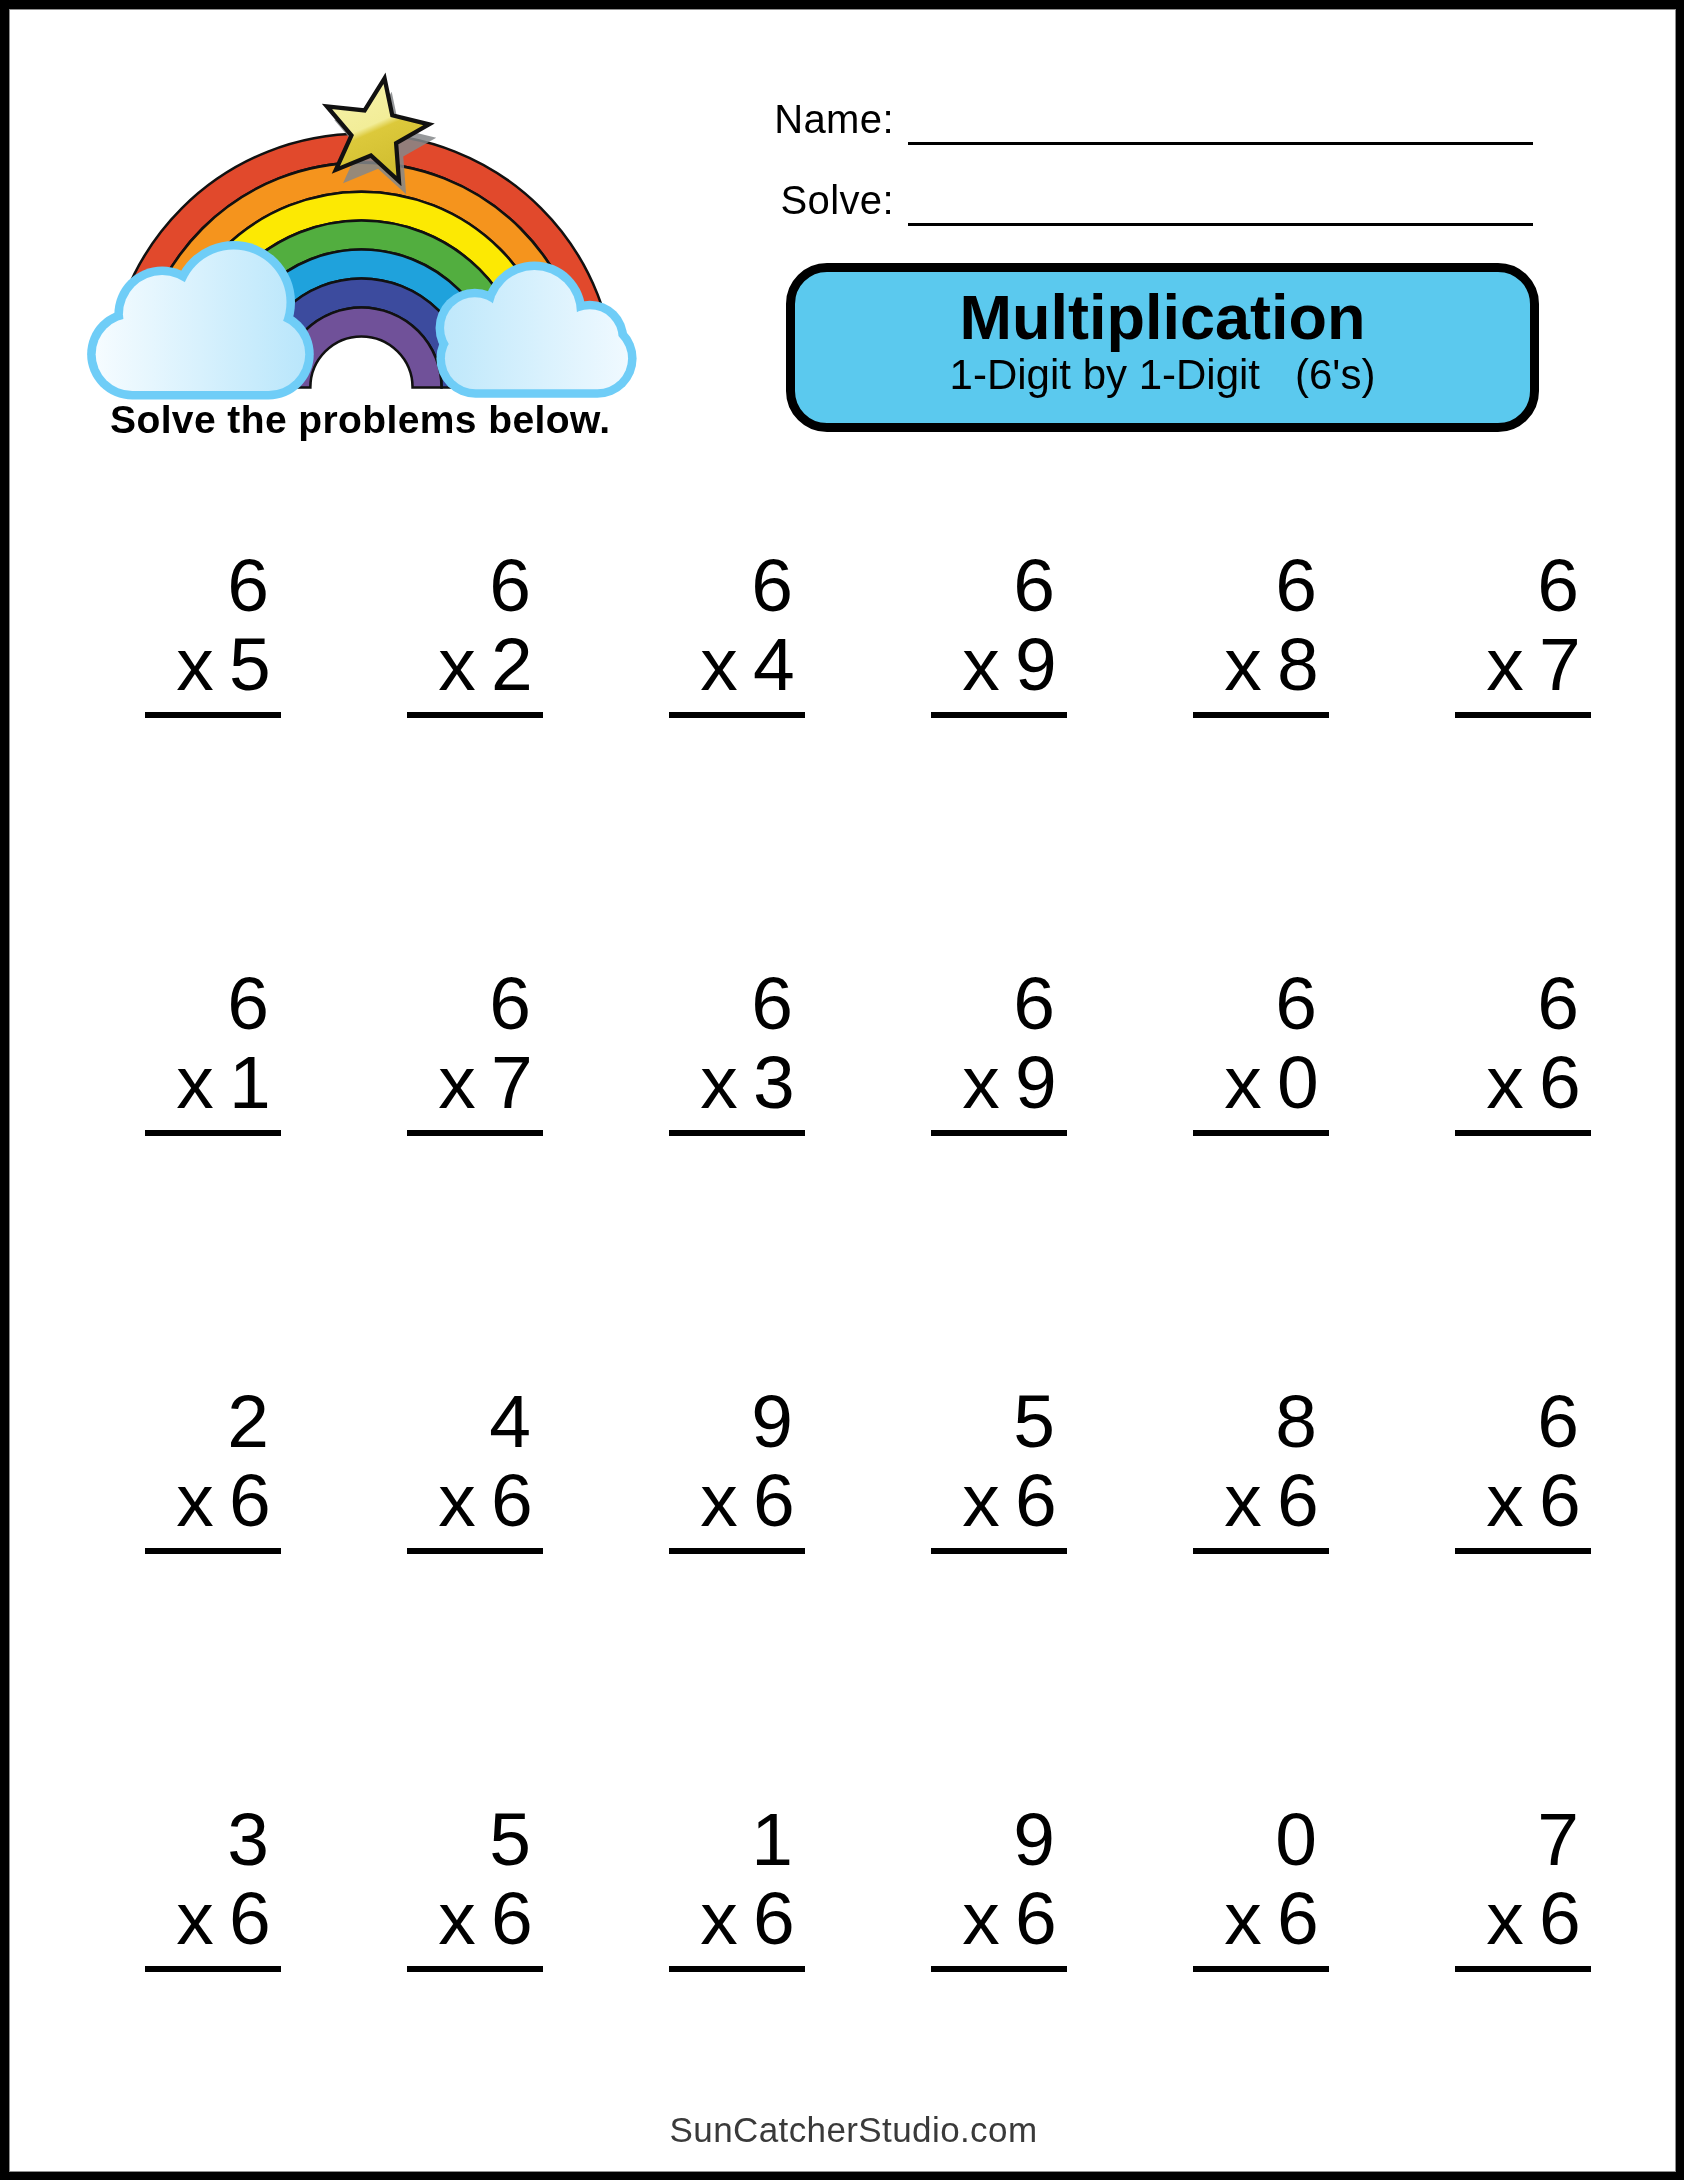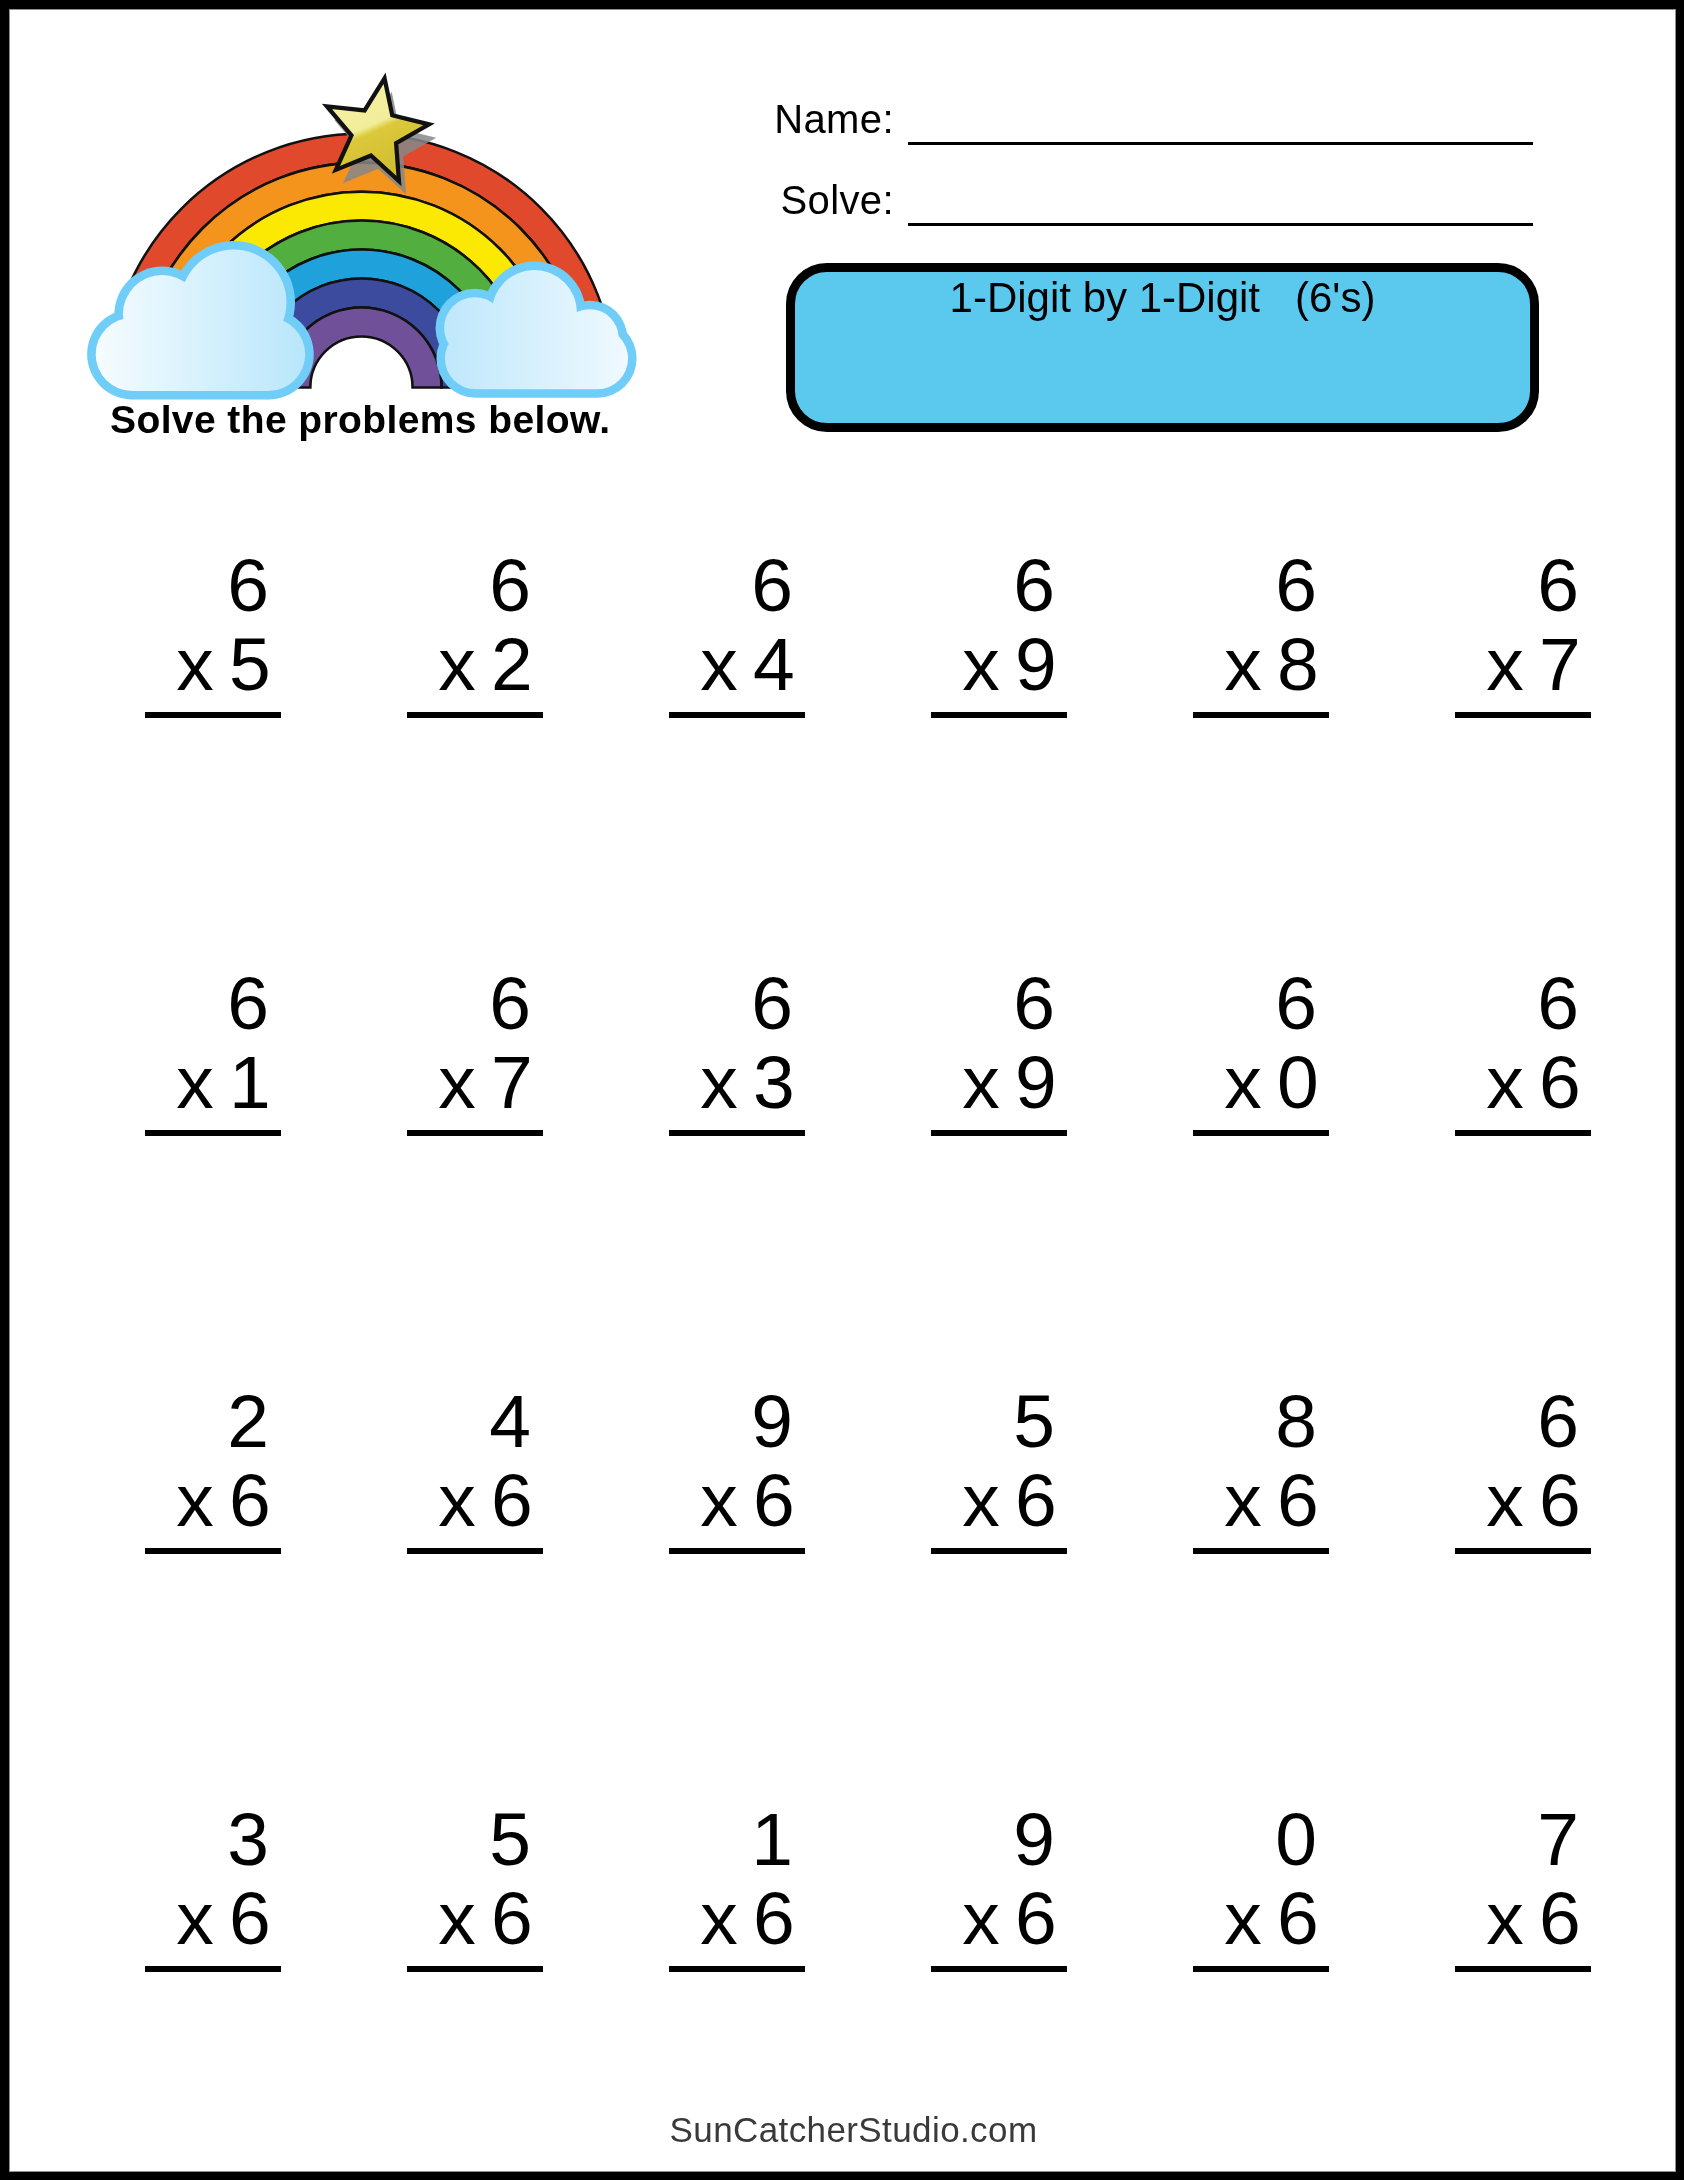--- a/index.html
+++ b/index.html
@@ -153,20 +153,21 @@
       <span class="field-label">Name:</span>
       <span class="field-line"></span>
     </div>
     <div class="field-row">
       <span class="field-label">Solve:</span>
       <span class="field-line"></span>
     </div>
   </div>
 
   <div class="title-box">
+    <span class="title">Multiplication</span>
     <span class="subtitle">1-Digit by 1-Digit   (6's)</span>
   </div>
 
   <div class="problems">
       <div class="problem">
         <div class="top">6</div>
         <div class="bottom">
           <span class="op">x</span>
           <span>5</span>
         </div>

